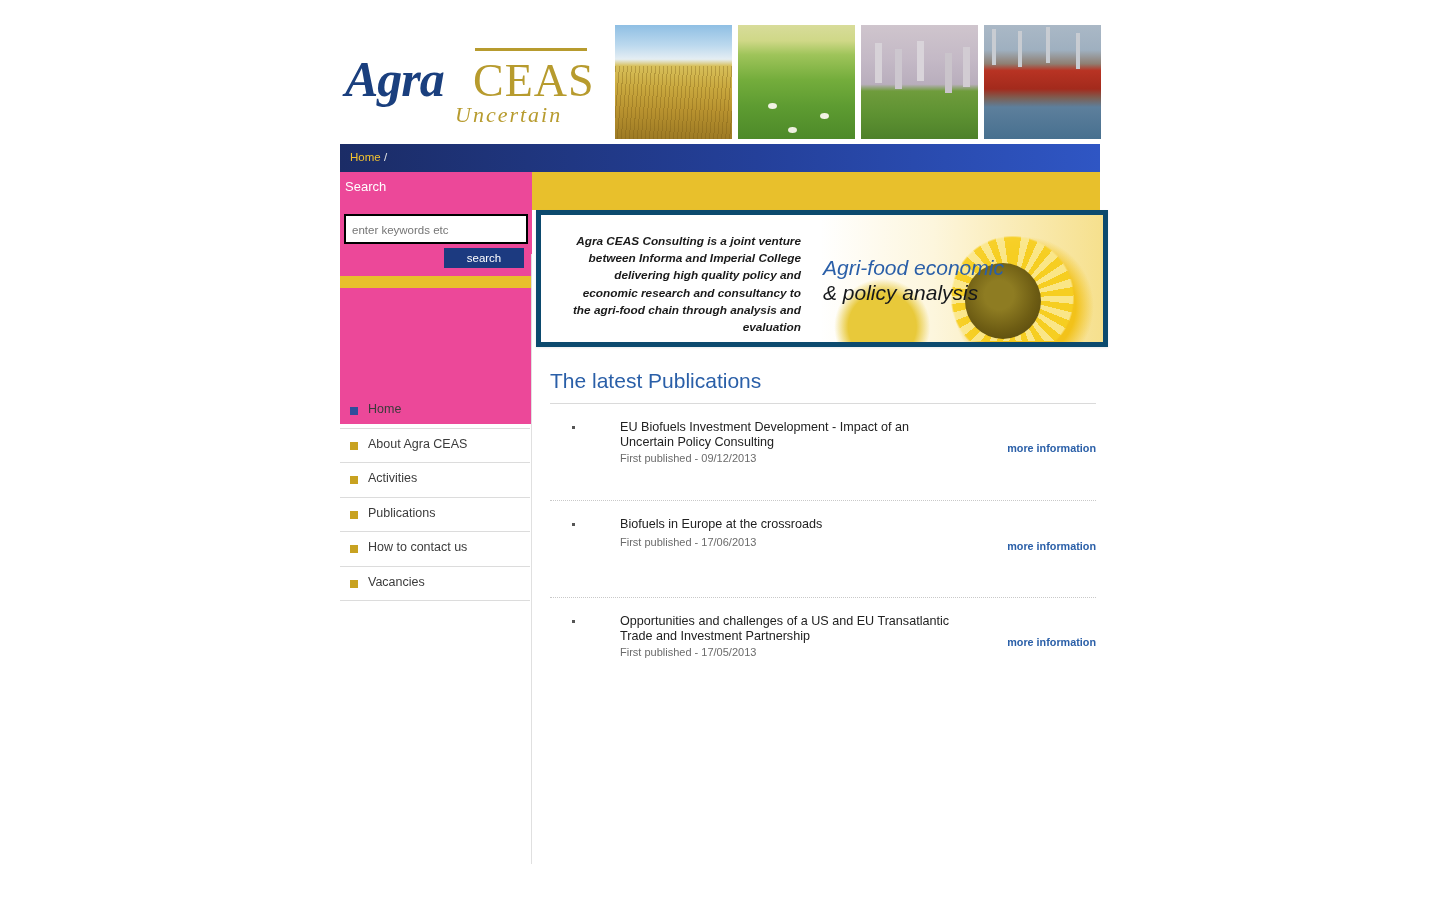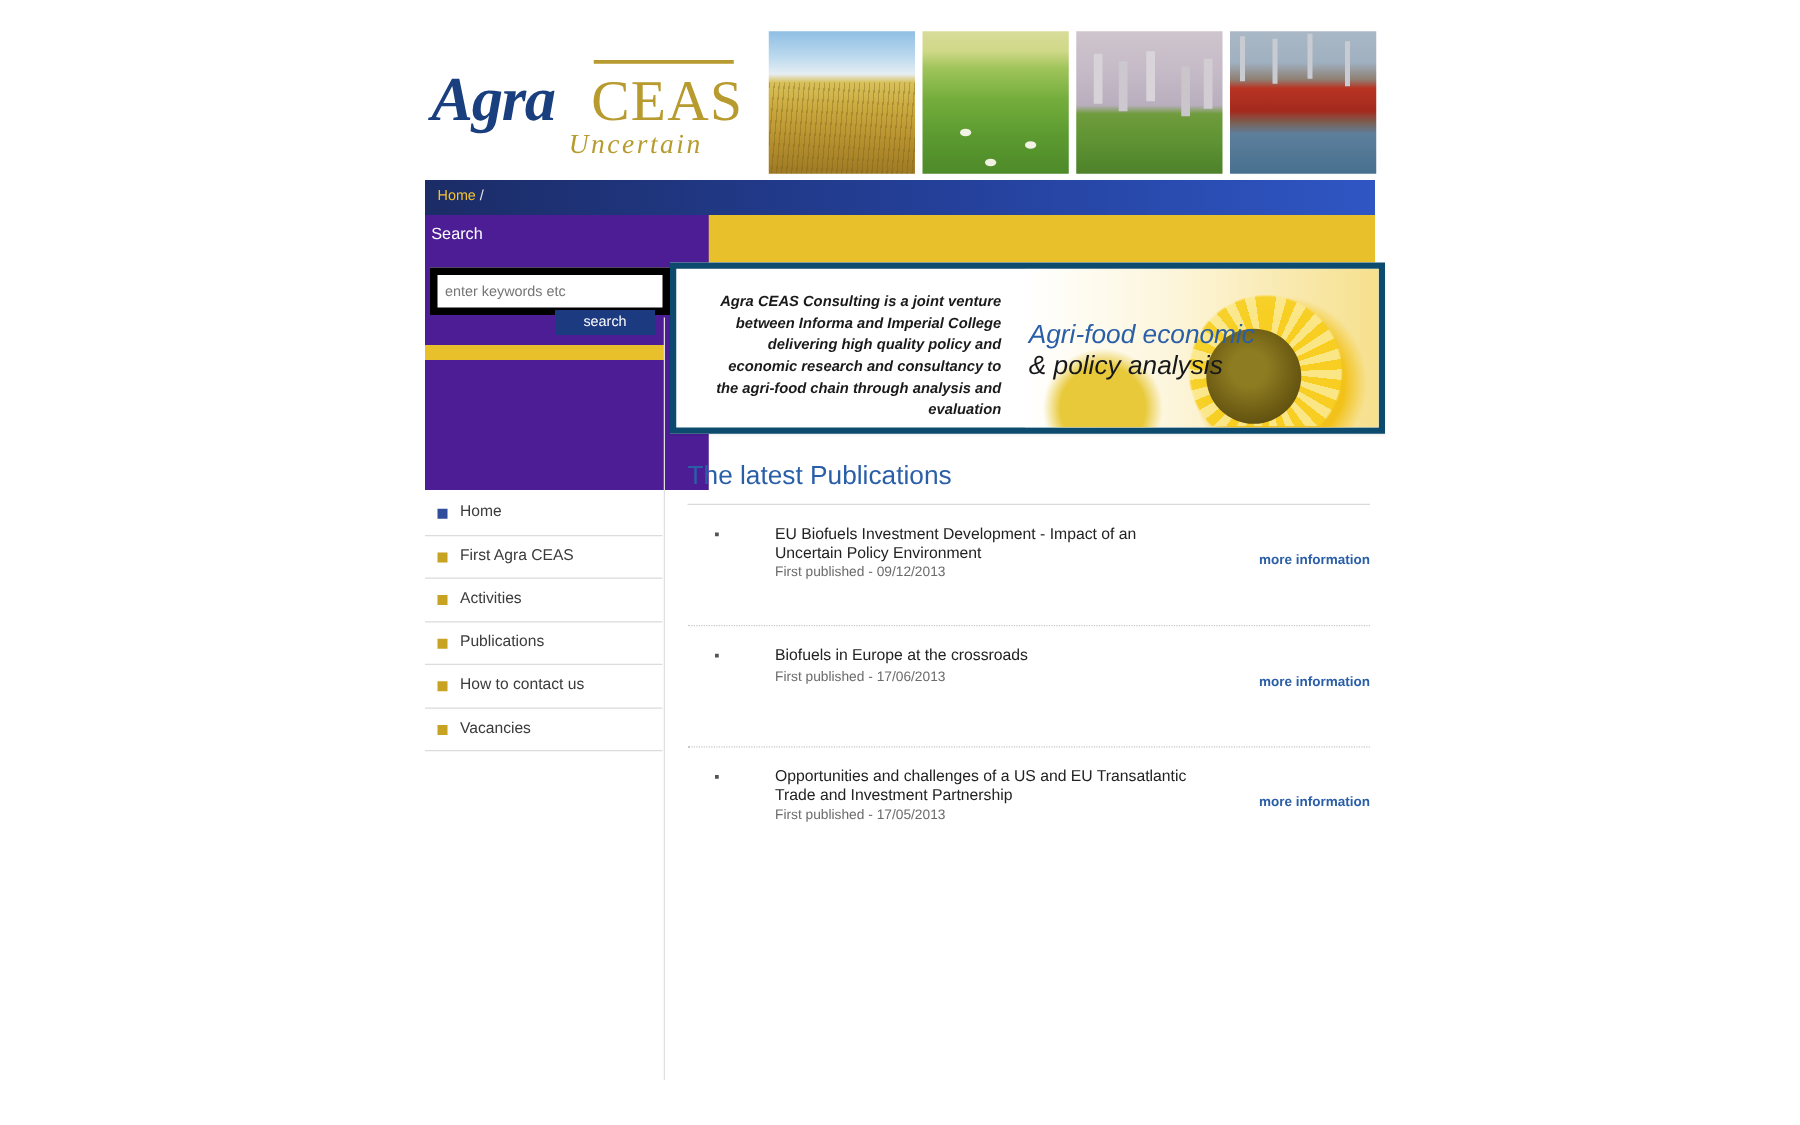--- a/index.html
+++ b/index.html
@@ -177,38 +177,37 @@
     width: 760px;
     height: 38px;
     background: #e8c02c;
   }
 
   
   .search-panel {
     position: absolute;
     left: 0; top: 28px;
     width: 192px;
-    height: 220px;
-    background: #4c1d95;
-    padding-left: 35px;
+    height: 252px;
+    background: #ec4899;
   }
   .search-title {
     position: absolute;
     left: 5px; top: 7px;
     font-size: 13px;
     color: #ffffff;
     font-weight: normal;
   }
   .search-box {
     position: absolute;
     left: 4px; top: 42px;
     width: 180px;
     height: 26px;
     background: #ffffff;
-    border: 6px solid #000000;
+    border: 2px solid #000000;
     text-decoration: underline;
   }
   .search-input {
     position: absolute;
     left: 4px; top: 4px;
     width: 168px;
     height: 18px;
     border: none;
     outline: none;
     background: transparent;
@@ -465,21 +464,21 @@
       <div class="search-panel-bottom"></div>
     </div>
 
     <div class="sidebar">
       <div class="nav-item">
         <span class="nav-bullet blue"></span>
         <span class="nav-label">Home</span>
       </div>
       <div class="nav-item">
         <span class="nav-bullet gold"></span>
-        <span class="nav-label">First Agra CEAS</span>
+        <span class="nav-label">About Agra CEAS</span>
       </div>
       <div class="nav-item">
         <span class="nav-bullet gold"></span>
         <span class="nav-label">Activities</span>
       </div>
       <div class="nav-item">
         <span class="nav-bullet gold"></span>
         <span class="nav-label">Publications</span>
       </div>
       <div class="nav-item">
@@ -508,21 +507,21 @@
         </div>
       </div>
 
       <h2 class="section-title">The latest Publications</h2>
       <div class="section-rule"></div>
 
       <ul class="pub-list">
 
         <li class="pub-item">
           <span class="pub-bullet"></span>
-          <div class="pub-title">EU Biofuels Investment Development - Impact of an Uncertain Policy Environment</div>
+          <div class="pub-title">EU Biofuels Investment Development - Impact of an Uncertain Policy Consulting</div>
           <div class="pub-date" style="top:48px;">First published - 09/12/2013</div>
           <a class="pub-more" href="#" style="top:38px;">more information</a>
         </li>
 
         <li class="pub-item">
           <span class="pub-bullet"></span>
           <div class="pub-title">Biofuels in Europe at the crossroads</div>
           <div class="pub-date" style="top:35px;">First published - 17/06/2013</div>
           <a class="pub-more" href="#" style="top:39px;">more information</a>
         </li>

